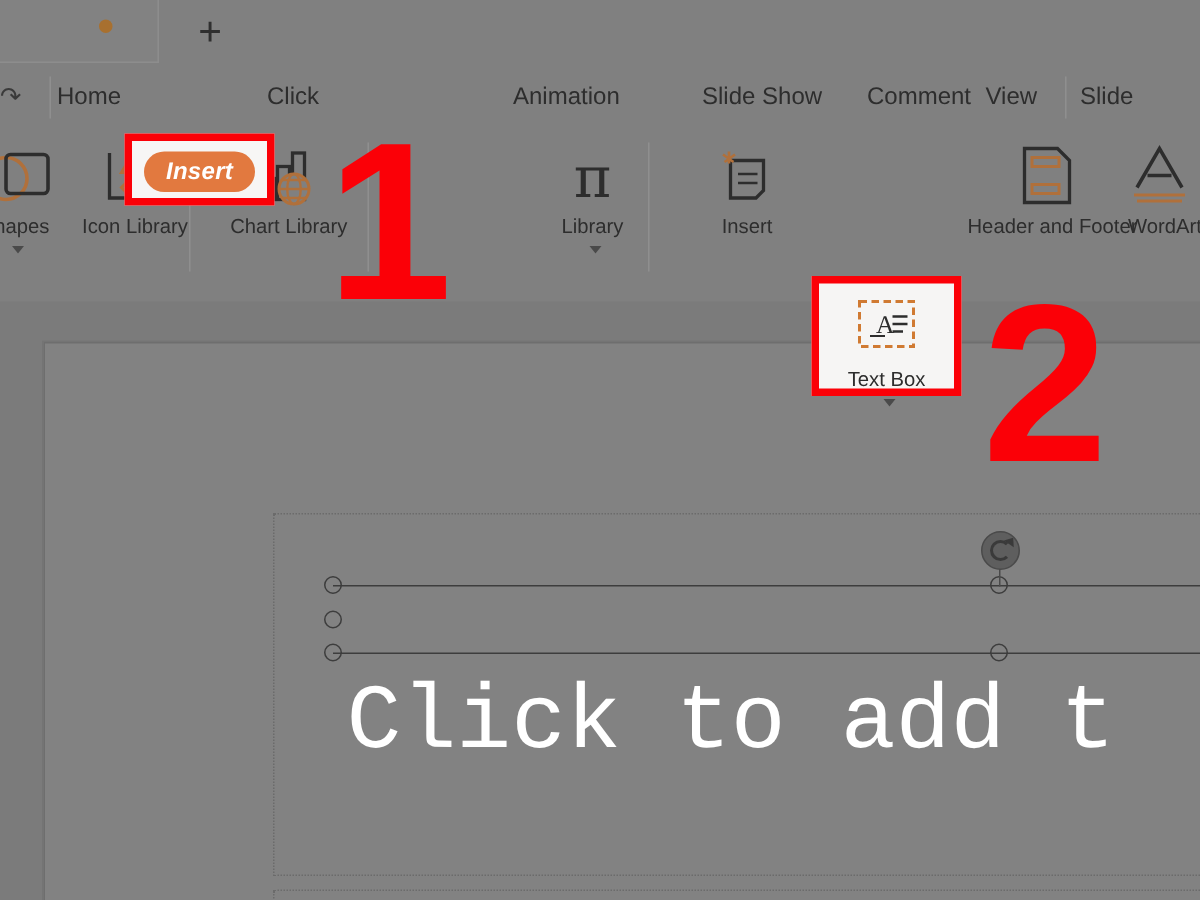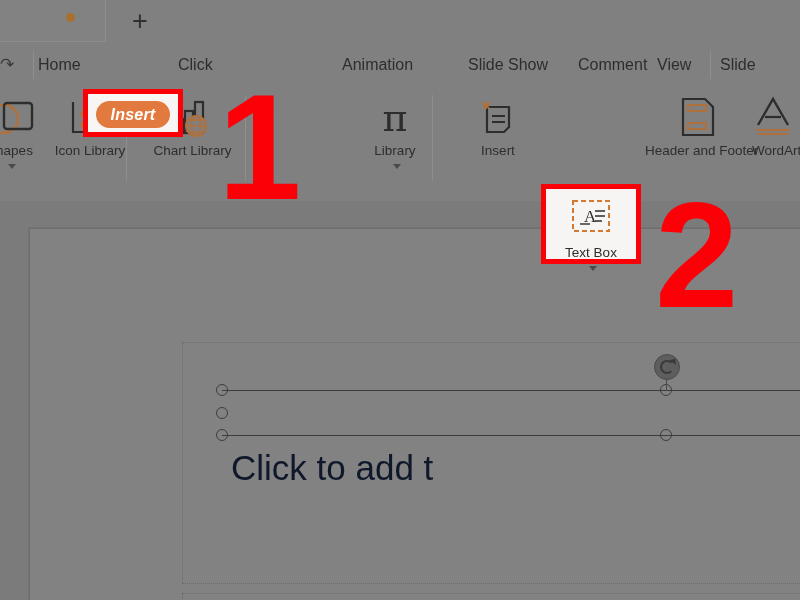--- a/index.html
+++ b/index.html
@@ -91,22 +91,22 @@
     box-shadow:0 0 0 1px rgba(0,0,0,.05);
   }
 
   
   .ph-title{
     position:absolute;left:152px;top:113px;width:640px;height:242px;
     border:1px dotted #6b6b6b;box-sizing:border-box;
   }
   .ph-title .ph-text{
     position:absolute;left:48px;top:105px;
-    font-size:35px;color:#0f172a;white-space:nowrap;font-weight:400;
-    font-family:Liberation Sans, sans-serif;
+    font-size:61px;color:#ffffff;white-space:nowrap;font-weight:400;
+    font-family:Liberation Mono, monospace;
   }
   .ph-sub{
     position:absolute;left:152px;top:364px;width:640px;height:40px;
     border:1px dotted #6b6b6b;box-sizing:border-box;
   }
 
   
   .sel{position:absolute;left:222px;top:189px;width:632px;height:46px;}
   .sel .bar{position:absolute;left:0;width:100%;height:1px;background:#3d3d3d;}
   .sel .bar.top{top:0;}

